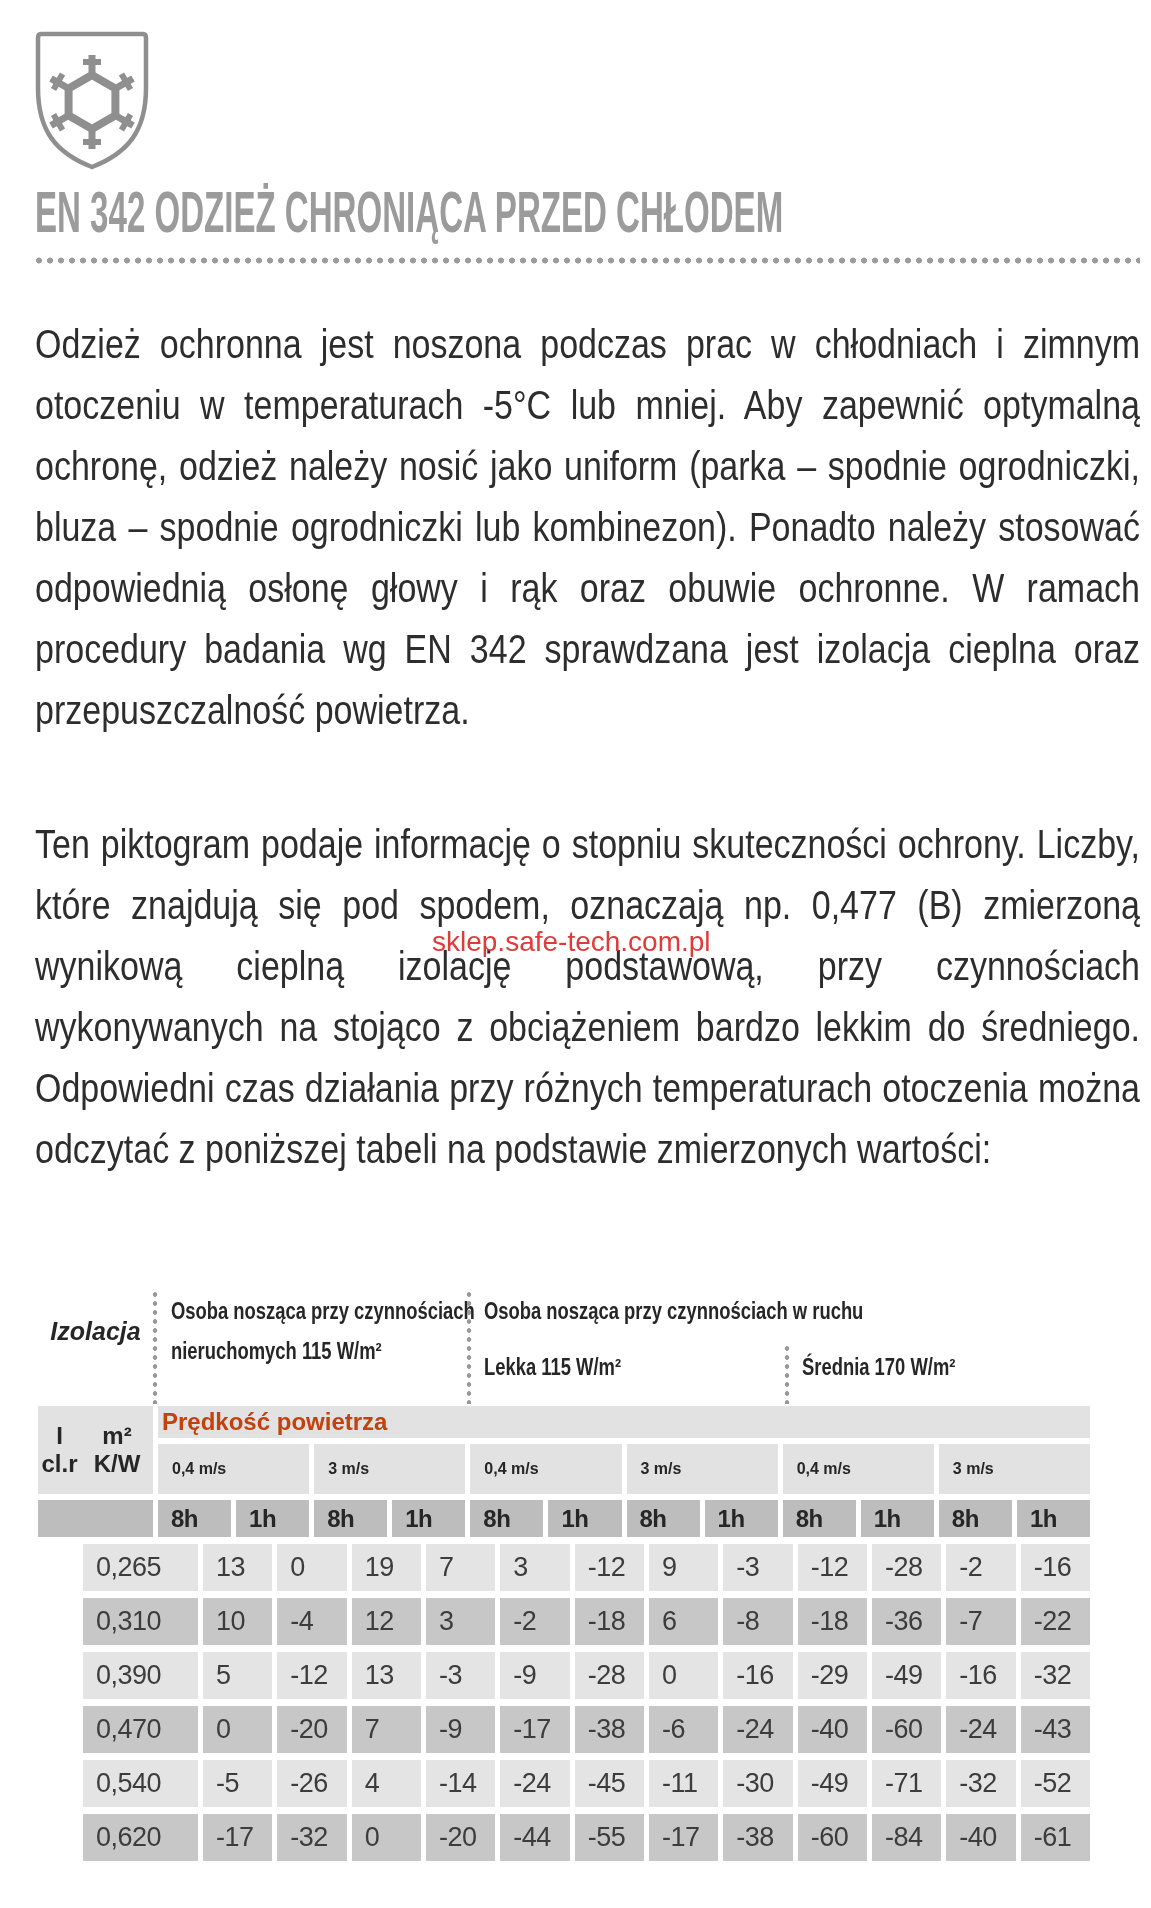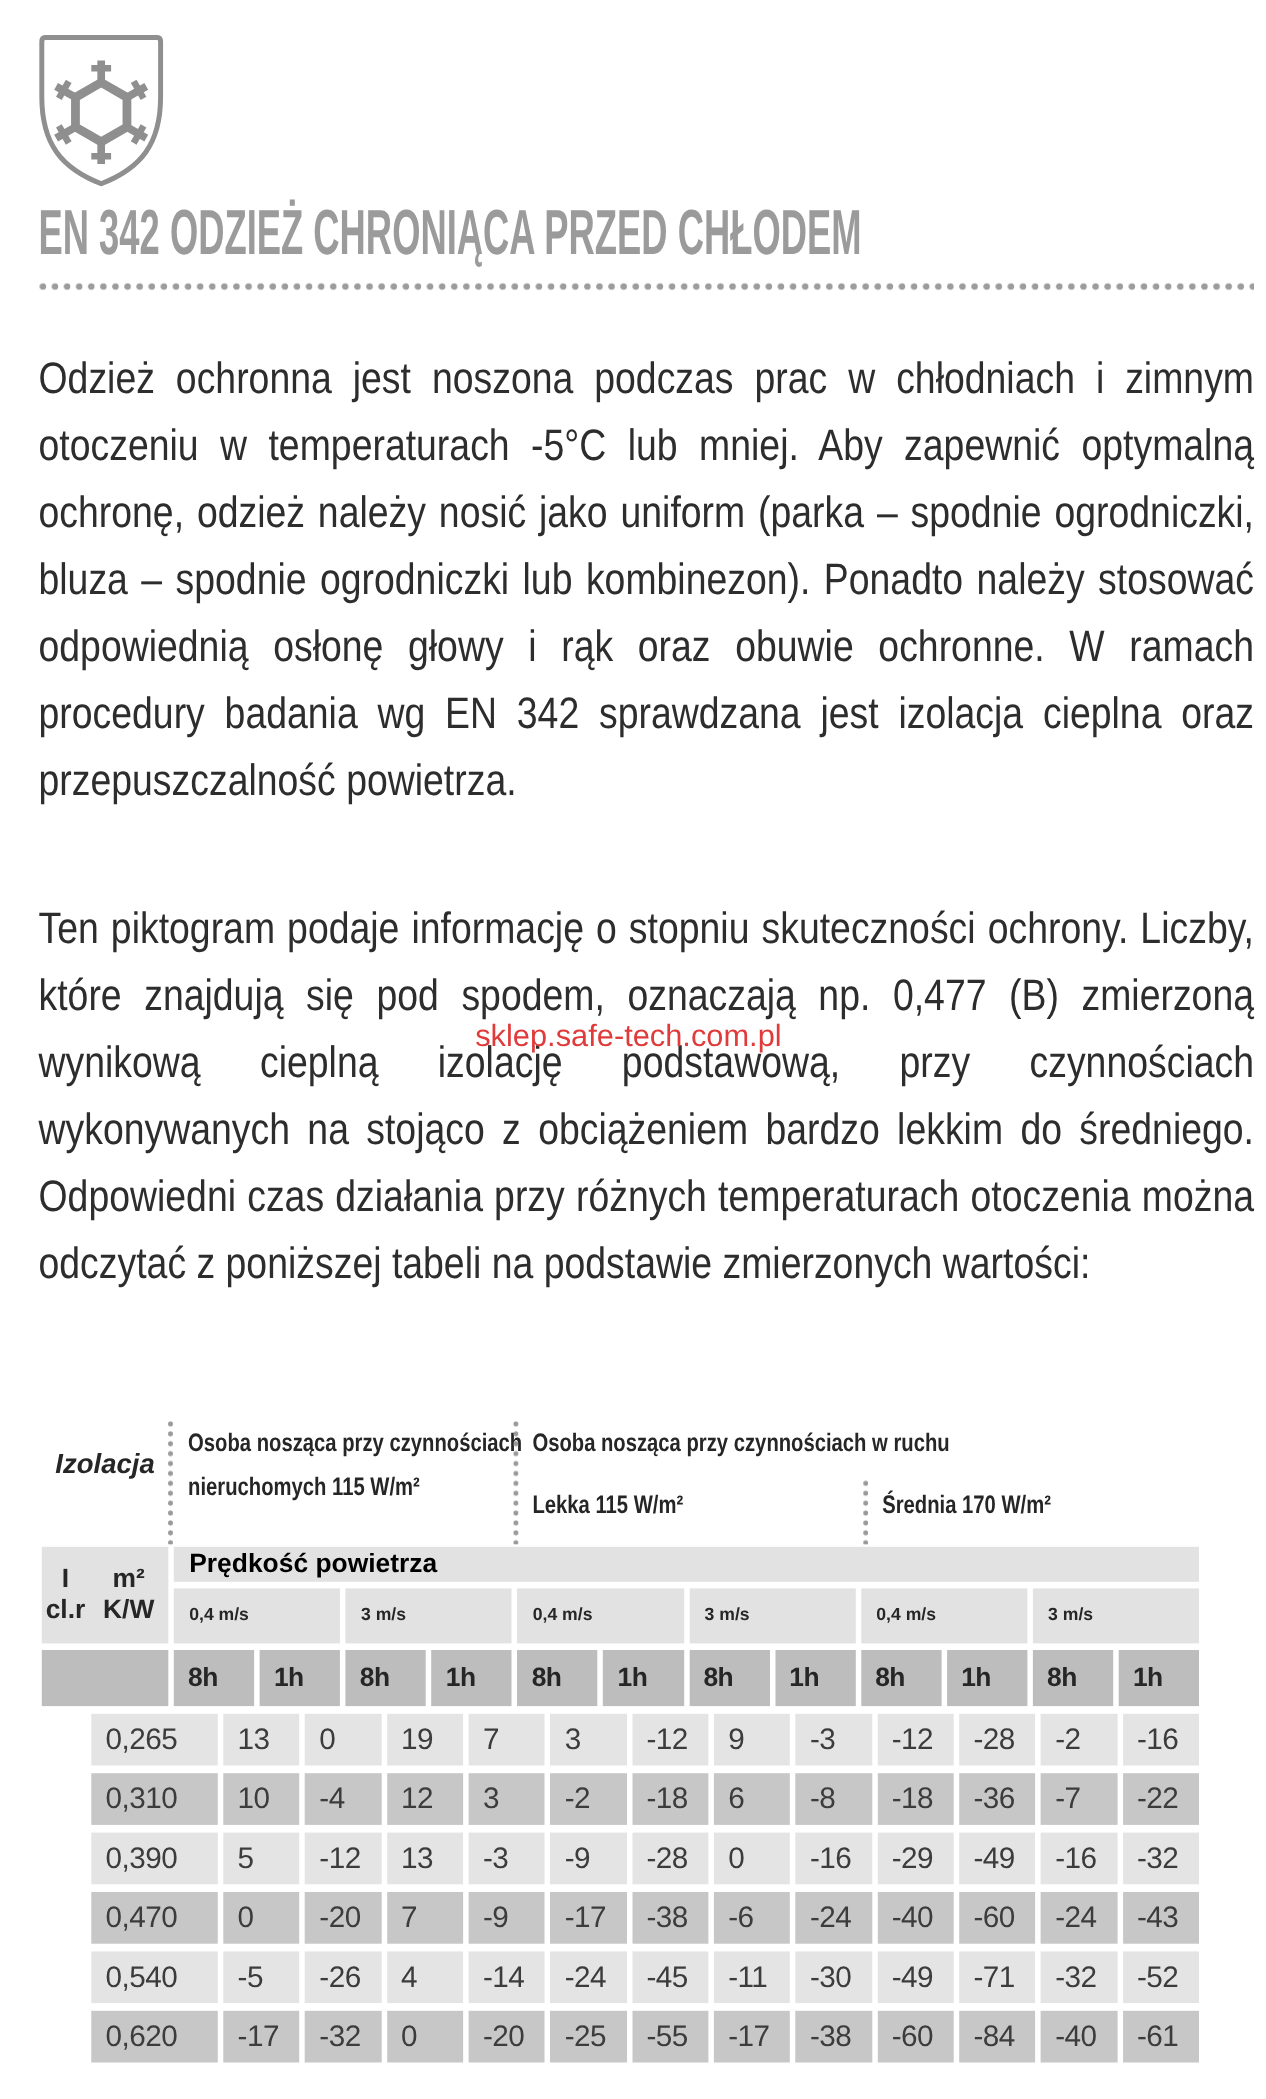--- a/index.html
+++ b/index.html
@@ -57,26 +57,26 @@
   
   #bandgrid {
     display:grid; grid-template-columns:115px repeat(6, 1fr);
     grid-template-rows:32px 50px; column-gap:5px; row-gap:6px;
   }
   .gcell { background:#e2e2e2; display:flex; align-items:center; }
   #iclcell {
     grid-row:1 / span 2; flex-direction:row; justify-content:center;
     font-weight:bold; font-size:24px; color:#262626; line-height:28px; text-align:center;
   }
-  #bandcell { grid-column:2 / span 6; font-weight:bold; font-size:24px; color:#000000; padding-left:14px; }
+  #bandcell { grid-column:2 / span 6; font-weight:bold; font-size:24px; color:#c2410c; padding-left:4px; }
   .speedcell { font-weight:bold; font-size:16px; color:#262626; padding-left:14px; }
   
   #subhdr {
     margin-top:6px; display:grid; grid-template-columns:115px repeat(12, 1fr);
-    column-gap:5px; height:51px;border-radius:19px;
+    column-gap:5px; height:37px;border-radius:19px;
   }
   #subhdr .cell { background:#bdbdbd; font-weight:bold; font-size:24px; color:#262626; }
   
   .trow {
     display:grid; grid-template-columns:115px repeat(12, 1fr);
     column-gap:5px; height:47px; margin-top:7px;padding-left:45px;
   }
   .cell { display:flex; align-items:center; padding-left:13px; font-size:27px; color:#3c3c3c; letter-spacing:-0.5px; }
   .trow.light .cell { background:#e4e4e4; }
   .trow.dark  .cell { background:#c7c7c7; }
@@ -238,21 +238,21 @@
           <div class="cell">-71</div>
           <div class="cell">-32</div>
           <div class="cell">-52</div>
         </div>
         <div class="trow dark">
           <div class="cell">0,620</div>
           <div class="cell">-17</div>
           <div class="cell">-32</div>
           <div class="cell">0</div>
           <div class="cell">-20</div>
-          <div class="cell">-25</div>
+          <div class="cell">-44</div>
           <div class="cell">-55</div>
           <div class="cell">-17</div>
           <div class="cell">-38</div>
           <div class="cell">-60</div>
           <div class="cell">-84</div>
           <div class="cell">-40</div>
           <div class="cell">-61</div>
         </div>
       </div>
   </div>

